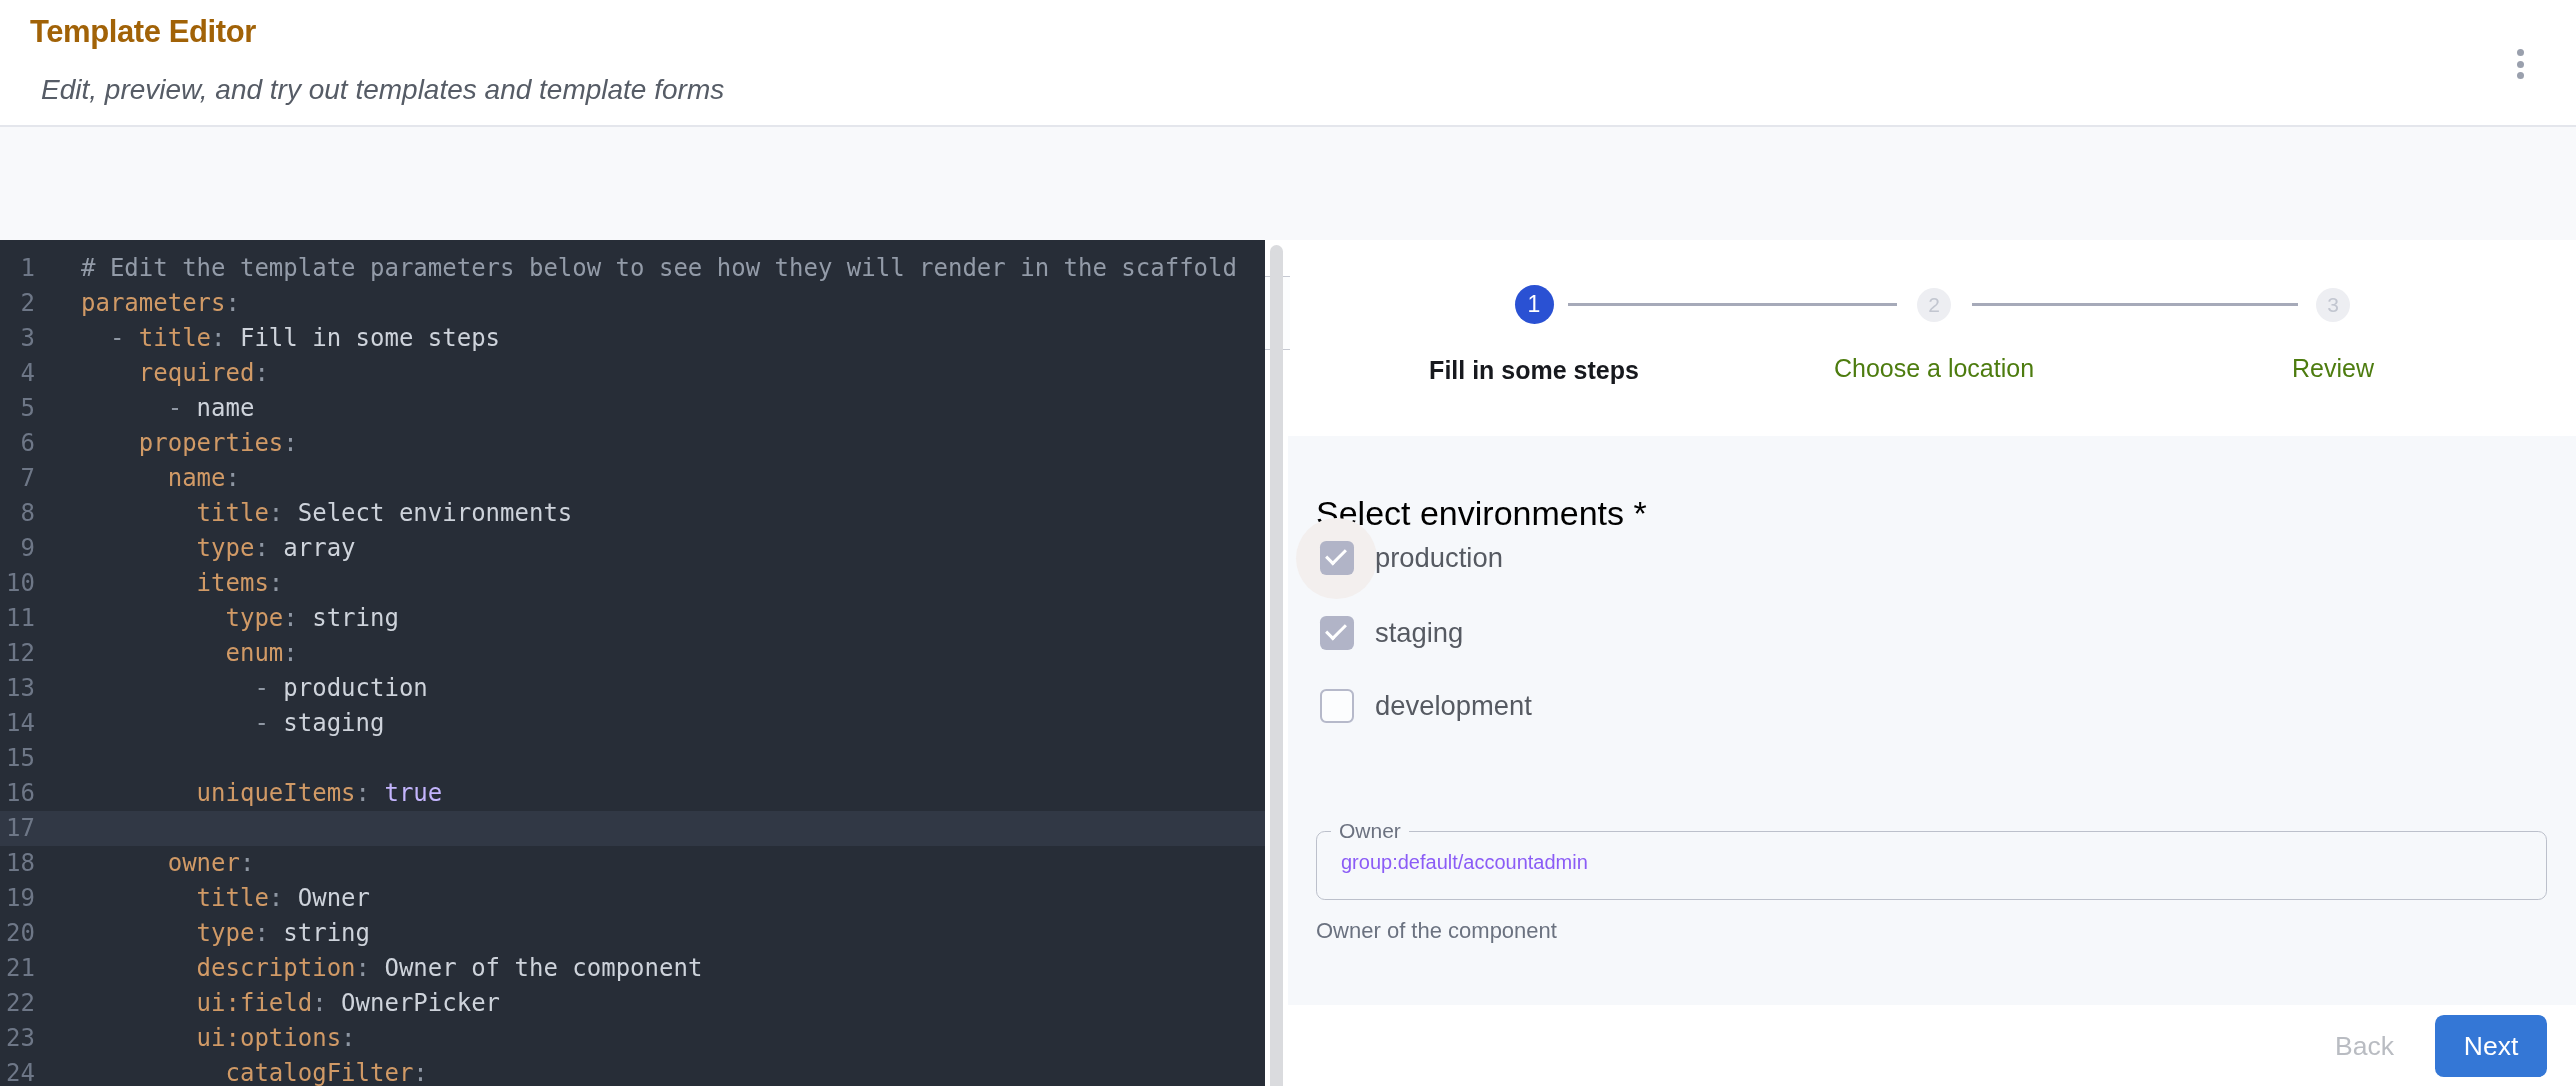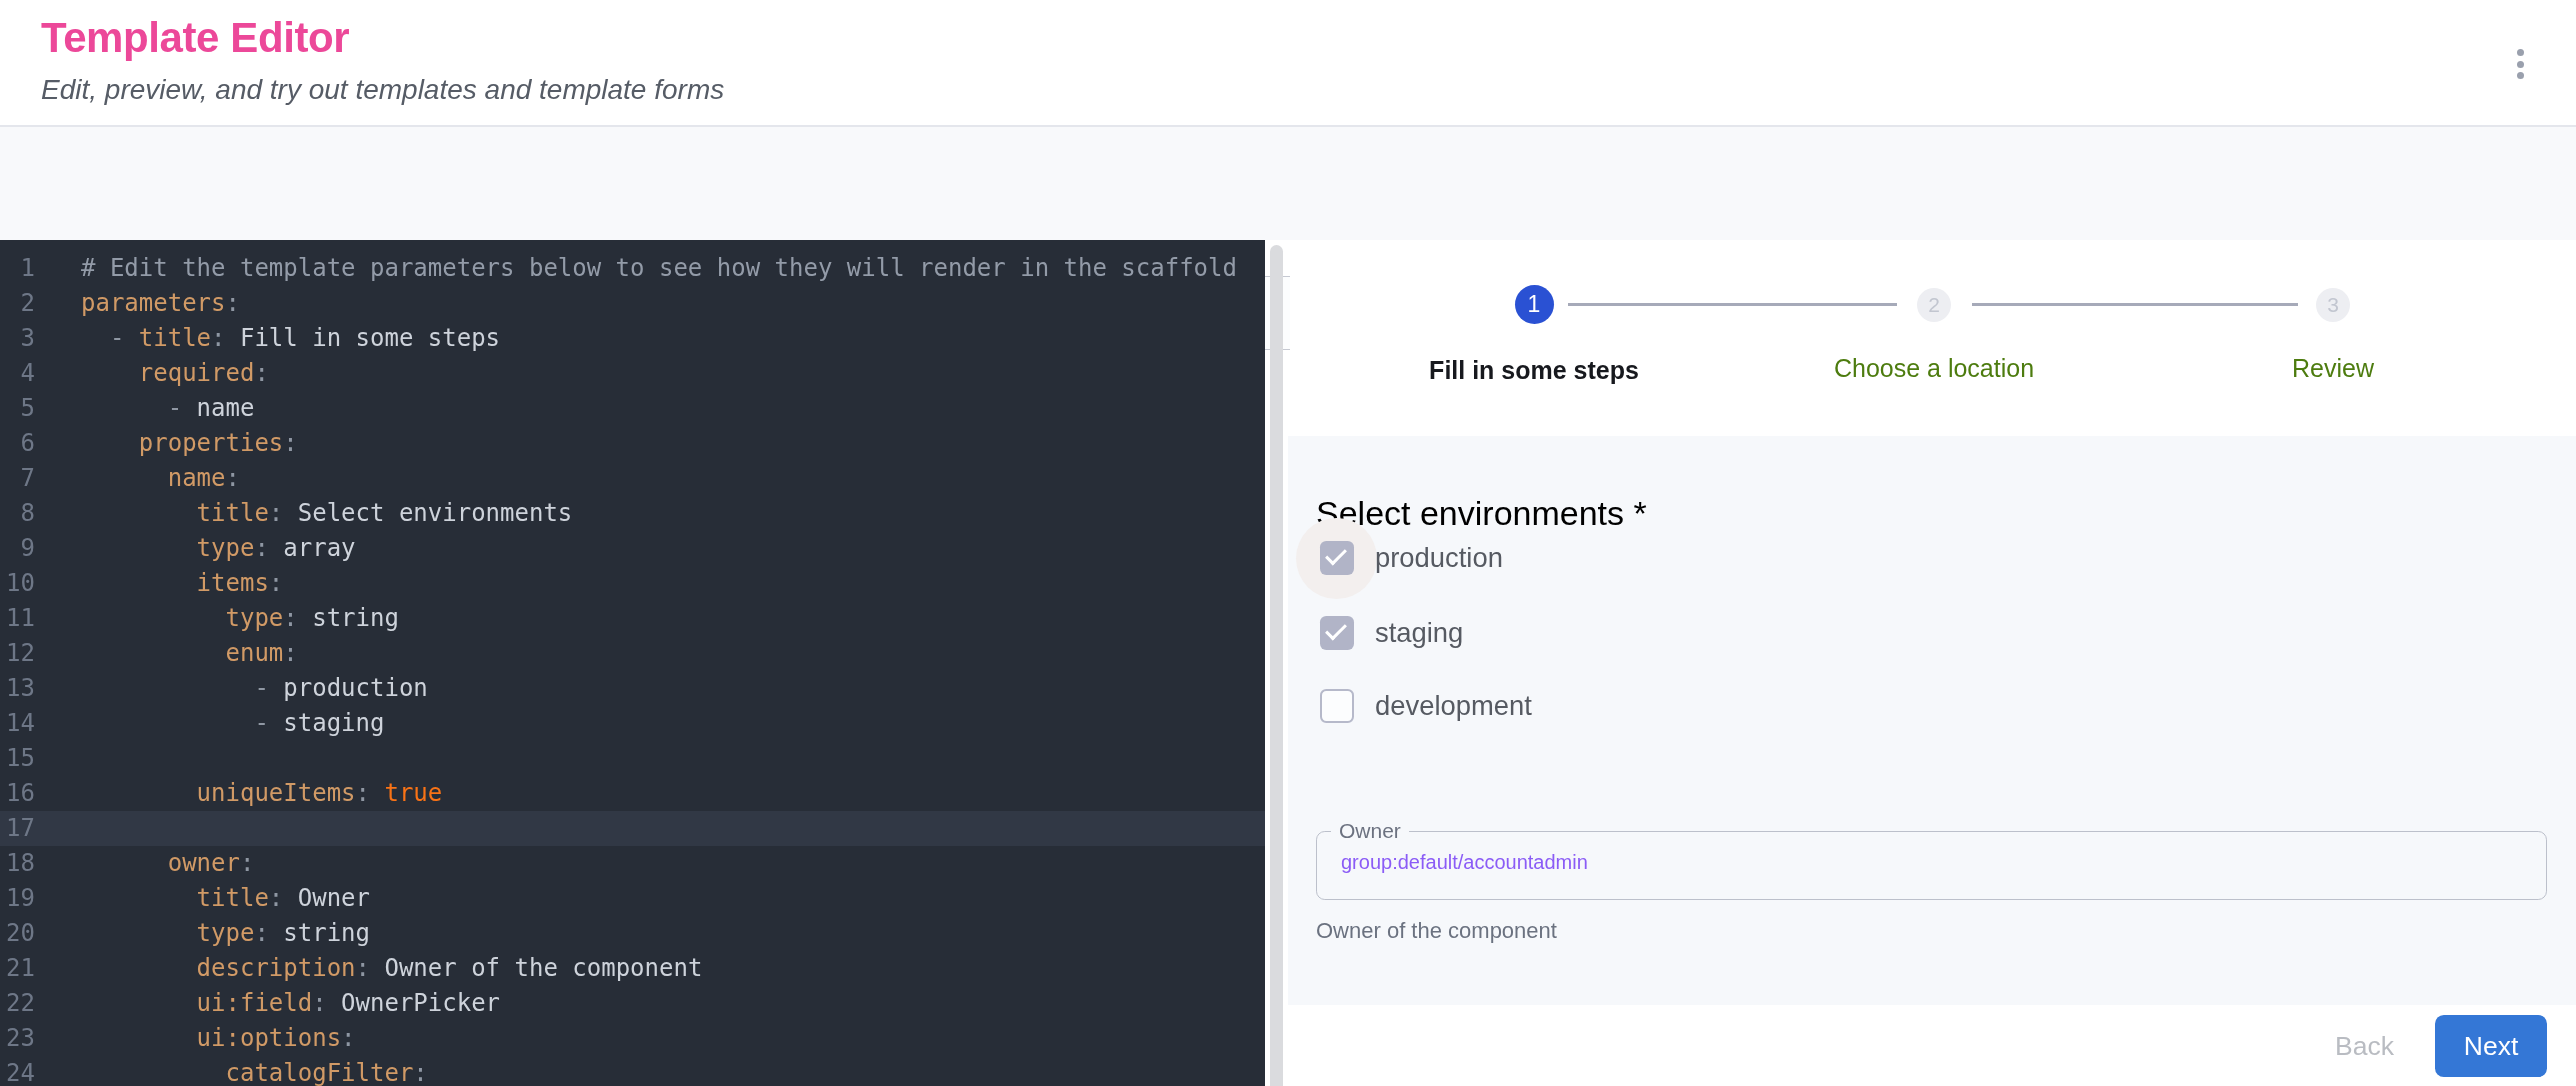--- a/index.html
+++ b/index.html
@@ -2,21 +2,21 @@
 <html style="font-size:14px"><head>
 <meta charset="utf-8">
 <style>
   html,body{margin:0;padding:0;background:#ffffff;}
   #canvas{position:relative;width:2576px;height:1086px;overflow:hidden;background:#ffffff;
           font-family:"Liberation Sans", sans-serif;}
 
   
   .header{position:absolute;left:0;top:0;width:2576px;height:125px;background:#ffffff;}
   .header-divider{position:absolute;left:0;top:125px;width:2576px;height:1.8px;background:#e4e6ec;}
-  .page-title{position:absolute;left:41px;top:14px;font-size:42px;font-weight:700;color:#ec4899;letter-spacing:-0.4px;}
+  .page-title{position:absolute;left:30px;top:14px;font-size:31px;font-weight:700;color:#a16207;letter-spacing:-0.4px;}
   .page-subtitle{position:absolute;left:41px;top:74px;font-size:28px;color:#565c66;font-style:italic;}
   .kebab-btn{position:absolute;left:2500px;top:39px;width:41px;height:50px;display:flex;flex-direction:column;
              align-items:center;justify-content:center;gap:4.4px;cursor:pointer;}
   .kebab-btn i{width:7px;height:7px;border-radius:50%;background:#9aa0ad;}
 
   
   .loader-band{position:absolute;left:0;top:127px;width:2576px;height:113px;background:#f8f9fb;}
   .loader-select{position:absolute;left:16px;top:149px;width:2457px;height:74px;background:#fcfdfe;
                  border:1.8px solid #c6c9d2;border-radius:8.8px;box-sizing:border-box;cursor:pointer;}
   .loader-placeholder{position:absolute;left:26.5px;top:0;height:71px;line-height:71px;font-size:27.4px;color:#5d6270;}
@@ -28,21 +28,21 @@
   .editor{position:absolute;left:0;top:240px;width:1265px;height:847px;background:#272d37;overflow:hidden;
           font-family:"DejaVu Sans Mono", monospace;font-size:24px;padding-top:10.6px;box-sizing:border-box;}
   .code-line{display:flex;height:35px;line-height:35px;white-space:pre;}
   .code-line.active{background:#313845;}
   .ln{width:35px;flex:none;text-align:right;color:#6e7787;}
   .lc{padding-left:46px;white-space:pre;}
   .tok-key{color:#d19a66;}
   .tok-val{color:#ced3db;}
   .tok-punct{color:#8f97a3;}
   .tok-comment{color:#939ba8;}
-  .tok-bool{color:#f97316;}
+  .tok-bool{color:#c4b5fd;}
 
   
   .panel-divider{position:absolute;left:1270px;top:245px;width:13.3px;height:841px;background:#dadbde;
                  border-radius:7px 7px 0 0;cursor:col-resize;}
 
   
   .stepper{position:absolute;left:1290px;top:243px;width:1286px;height:193px;background:#ffffff;}
   .step{position:absolute;top:285px;width:372px;margin-left:-186px;text-align:center;}
   .step-circle{display:inline-block;border-radius:50%;}
   .step.active .step-circle{width:39px;height:39px;line-height:39px;background:#2a51d3;color:#ffffff;font-size:23px;}

